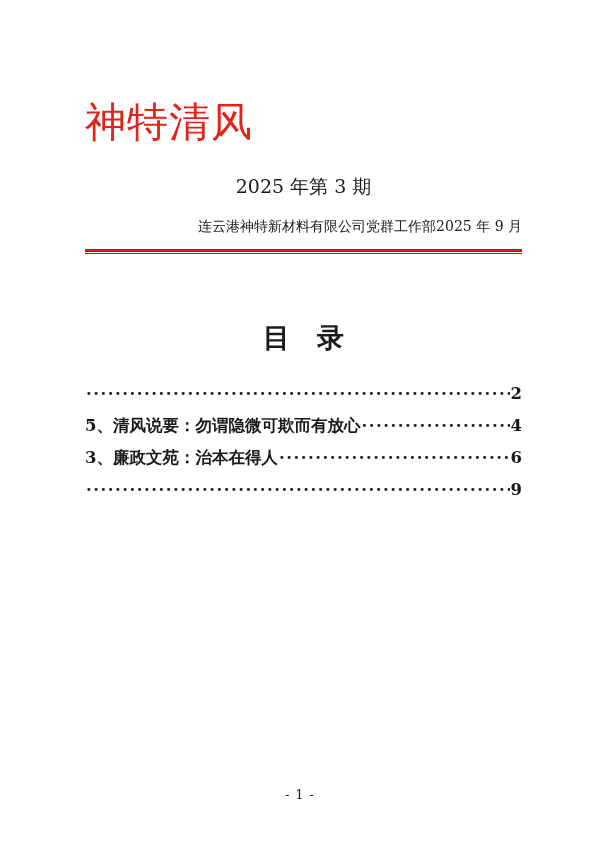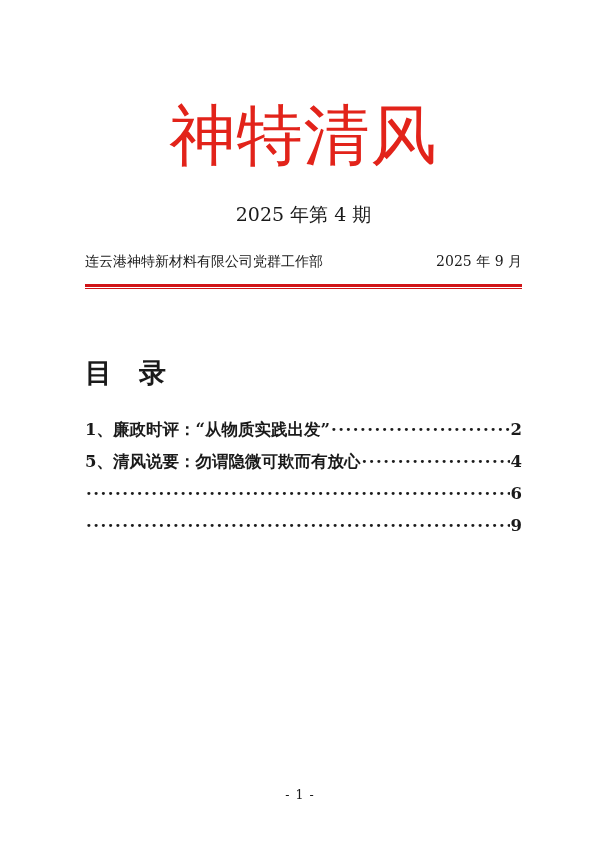--- a/index.html
+++ b/index.html
@@ -13,57 +13,57 @@
     height: 849px;
     background: #ffffff;
     box-sizing: border-box;
     padding: 0 78px 0 85px;
     font-family: "DejaVu Serif", "Liberation Serif", serif;
     color: var(--text-black, #1a1a1a);
     overflow: hidden;
   }
   .title {
     margin: 100px 0 0 0;
-    text-align: center;
-    font-size: 66px;
+    text-align: left;
+    font-size: 41px;
     font-weight: 400;
     line-height: 1.1;
     letter-spacing: 1px;
     color: var(--title-red, #e2231a);
     white-space: nowrap;
   }
   .issue {
     margin-top: 30px;
     text-align: center;
     font-size: 19px;
     line-height: 1.2;
   }
   .pub-row {
-    margin-top: 28px;
+    margin-top: 20px;
     display: flex;
-    justify-content: space-between;
+    justify-content: flex-end;
     align-items: baseline;
     font-size: 14px;
     line-height: 1.2;
   }
   .rule {
     margin-top: 14px;
   }
   .rule-thick {
     height: 3px;
     background: var(--rule-red, #d01418);
   }
   .rule-thin {
     height: 1px;
     margin-top: 1px;
     background: var(--rule-red, #d01418);
   }
   .toc-heading {
     margin: 68px 0 0 0;
-    text-align: left;
+    text-align: center;
     font-size: 27px;
     font-weight: bold;
     line-height: 1.2;
   }
   .toc {
     margin-top: 32px;
   }
   .toc-row {
     display: flex;
     align-items: baseline;
@@ -96,49 +96,49 @@
     letter-spacing: 1px;
   }
 </style>
 </head>
 <body>
 
 <div class="page">
 
   <h1 class="title">神特清风</h1>
 
-  <div class="issue">2025 年第 4 期</div>
+  <div class="issue">2025 年第 3 期</div>
 
   <div class="pub-row">
     <span>连云港神特新材料有限公司党群工作部</span>
     <span>2025 年 9 月</span>
   </div>
 
   <div class="rule">
     <div class="rule-thick"></div>
     <div class="rule-thin"></div>
   </div>
 
   <h2 class="toc-heading">目　录</h2>
 
   <div class="toc">
 
     <div class="toc-row">
-      <span class="toc-label">1、廉政时评：“从物质实践出发”</span>
       <span class="toc-leader">····················································································································</span>
       <span class="toc-page">2</span>
     </div>
 
     <div class="toc-row">
       <span class="toc-label">5、清风说要：勿谓隐微可欺而有放心</span>
       <span class="toc-leader">····················································································································</span>
       <span class="toc-page">4</span>
     </div>
 
     <div class="toc-row">
+      <span class="toc-label">3、廉政文苑：治本在得人</span>
       <span class="toc-leader">····················································································································</span>
       <span class="toc-page">6</span>
     </div>
 
     <div class="toc-row">
       <span class="toc-leader">····················································································································</span>
       <span class="toc-page">9</span>
     </div>
 
   </div>

